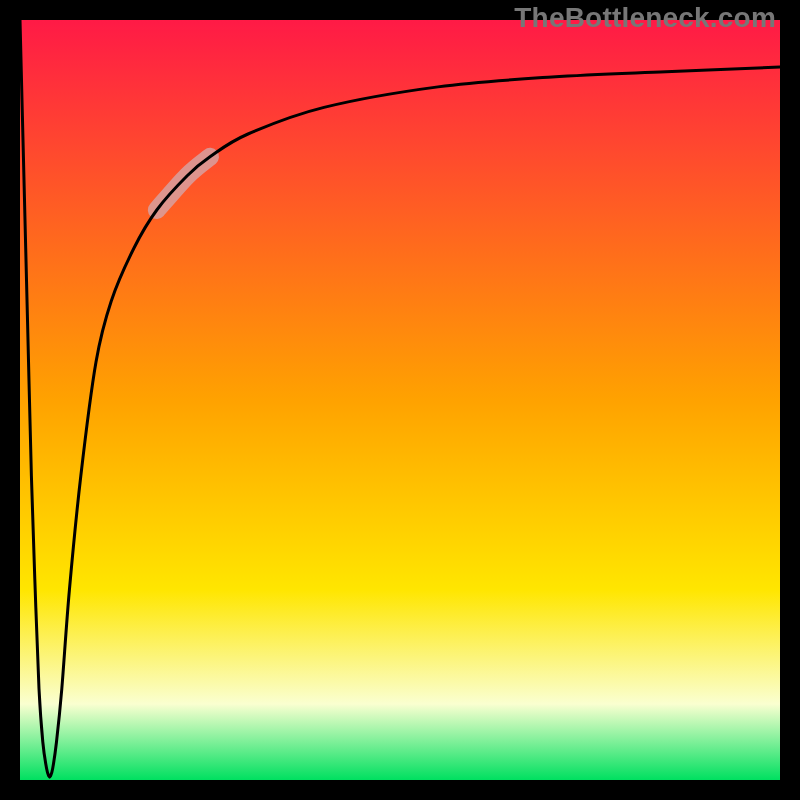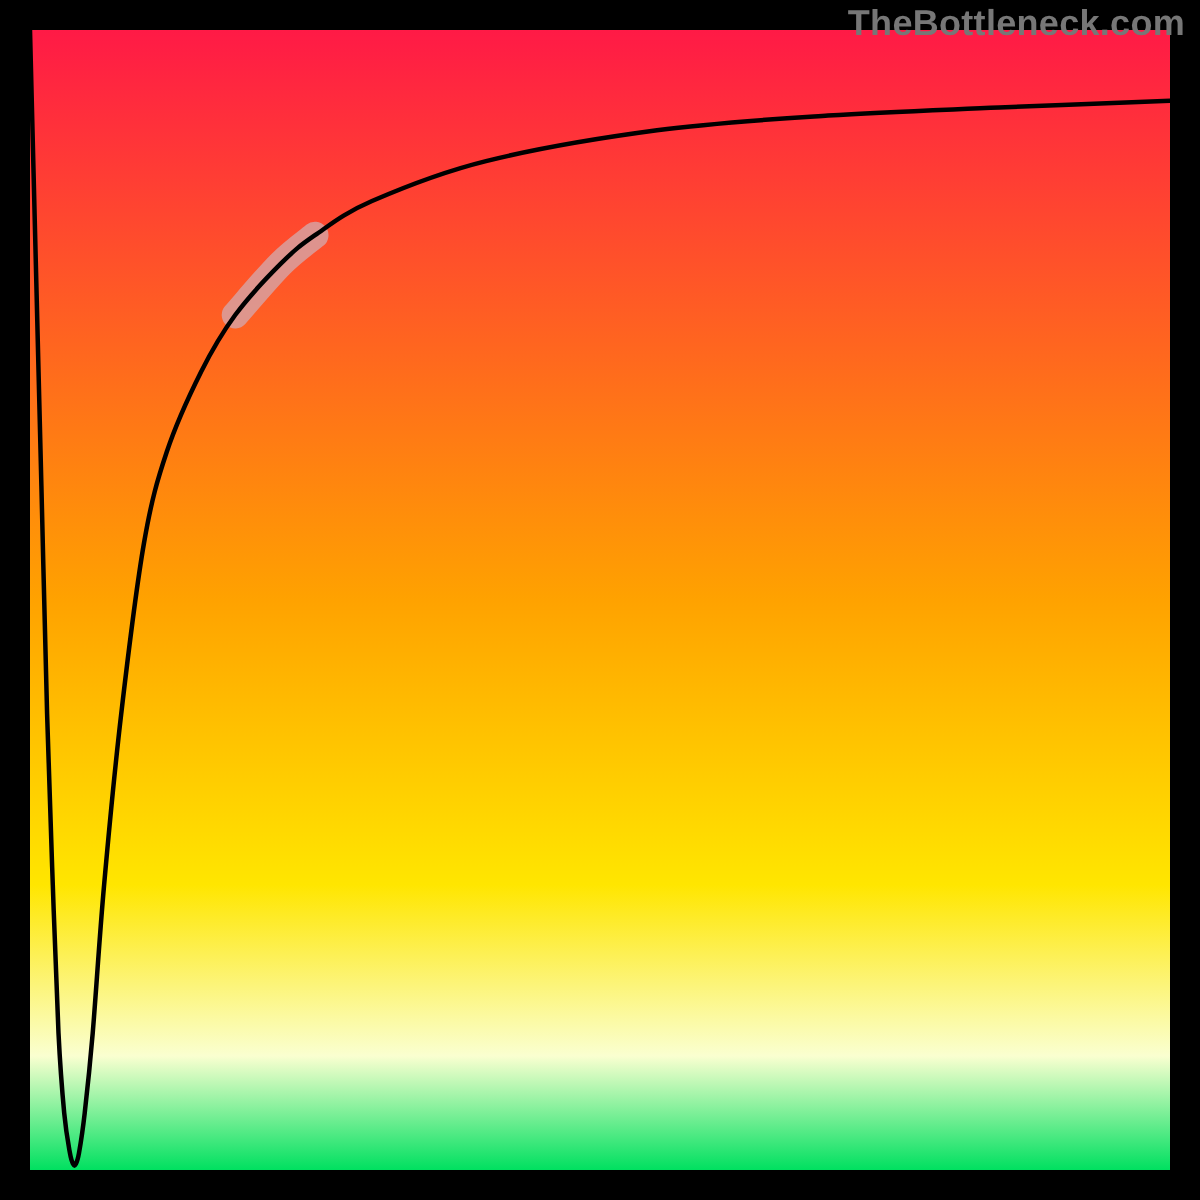--- a/index.html
+++ b/index.html
@@ -12,23 +12,23 @@
     overflow: hidden;
   }
   .stage {
     position: relative;
     width: 800px;
     height: 800px;
   }
   .watermark {
     position: absolute;
     top: 2px;
-    right: 10px;
+    right: 24px;
     color: #777;
-    font-size: 24px;
+    font-size: 28px;
     font-weight: 600;
     letter-spacing: 0.2px;
     z-index: 10;
   }
   svg {
     display: block;
   }
 </style>
 </head>
 <body>

